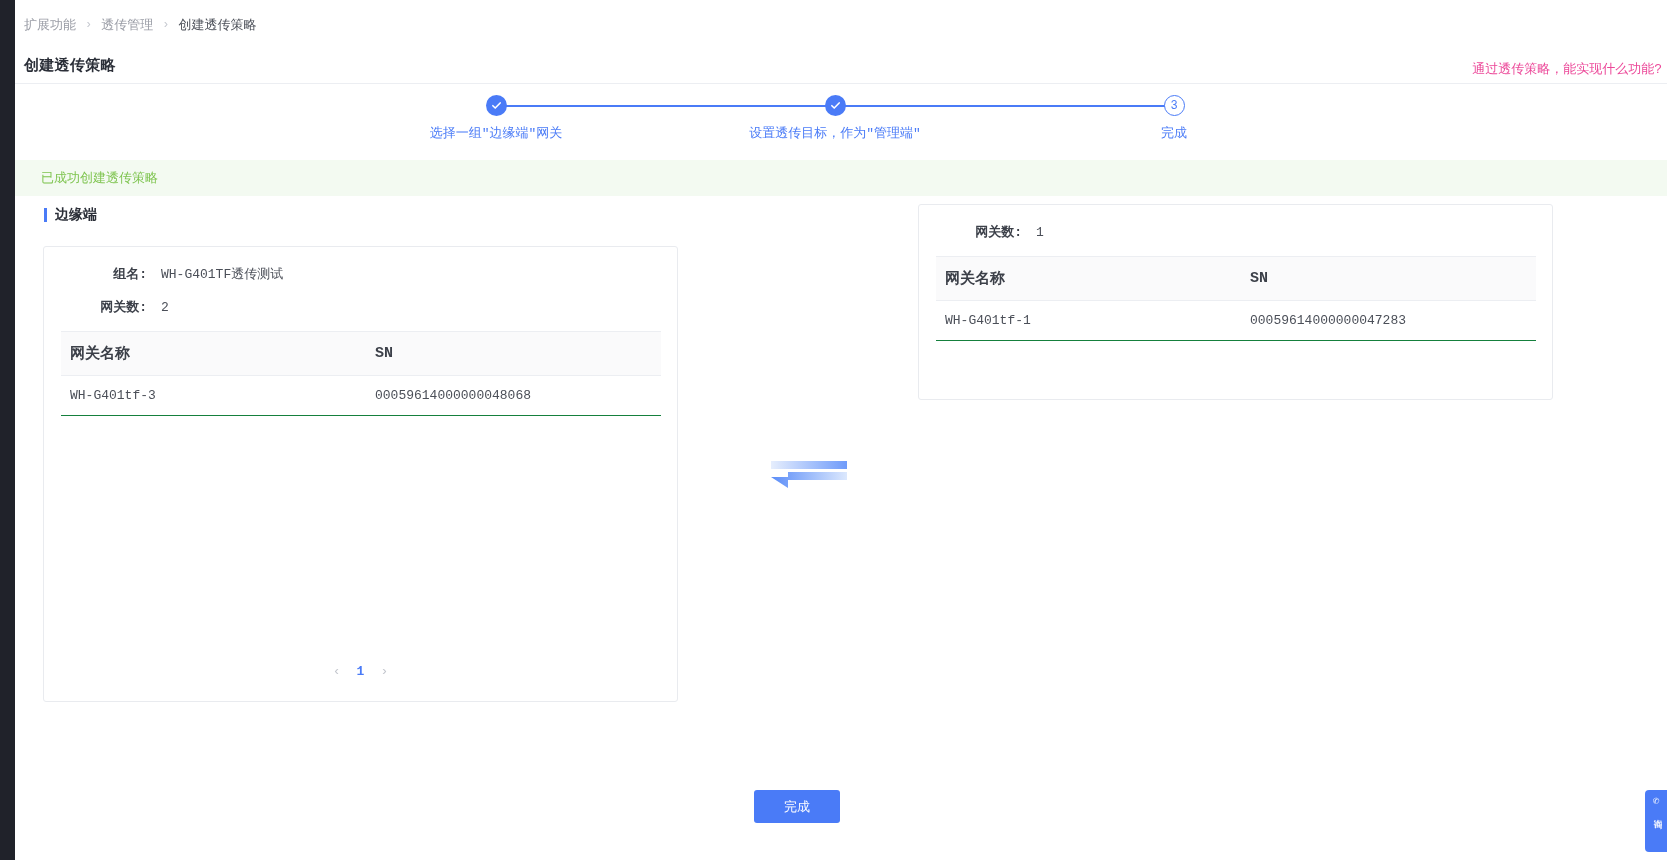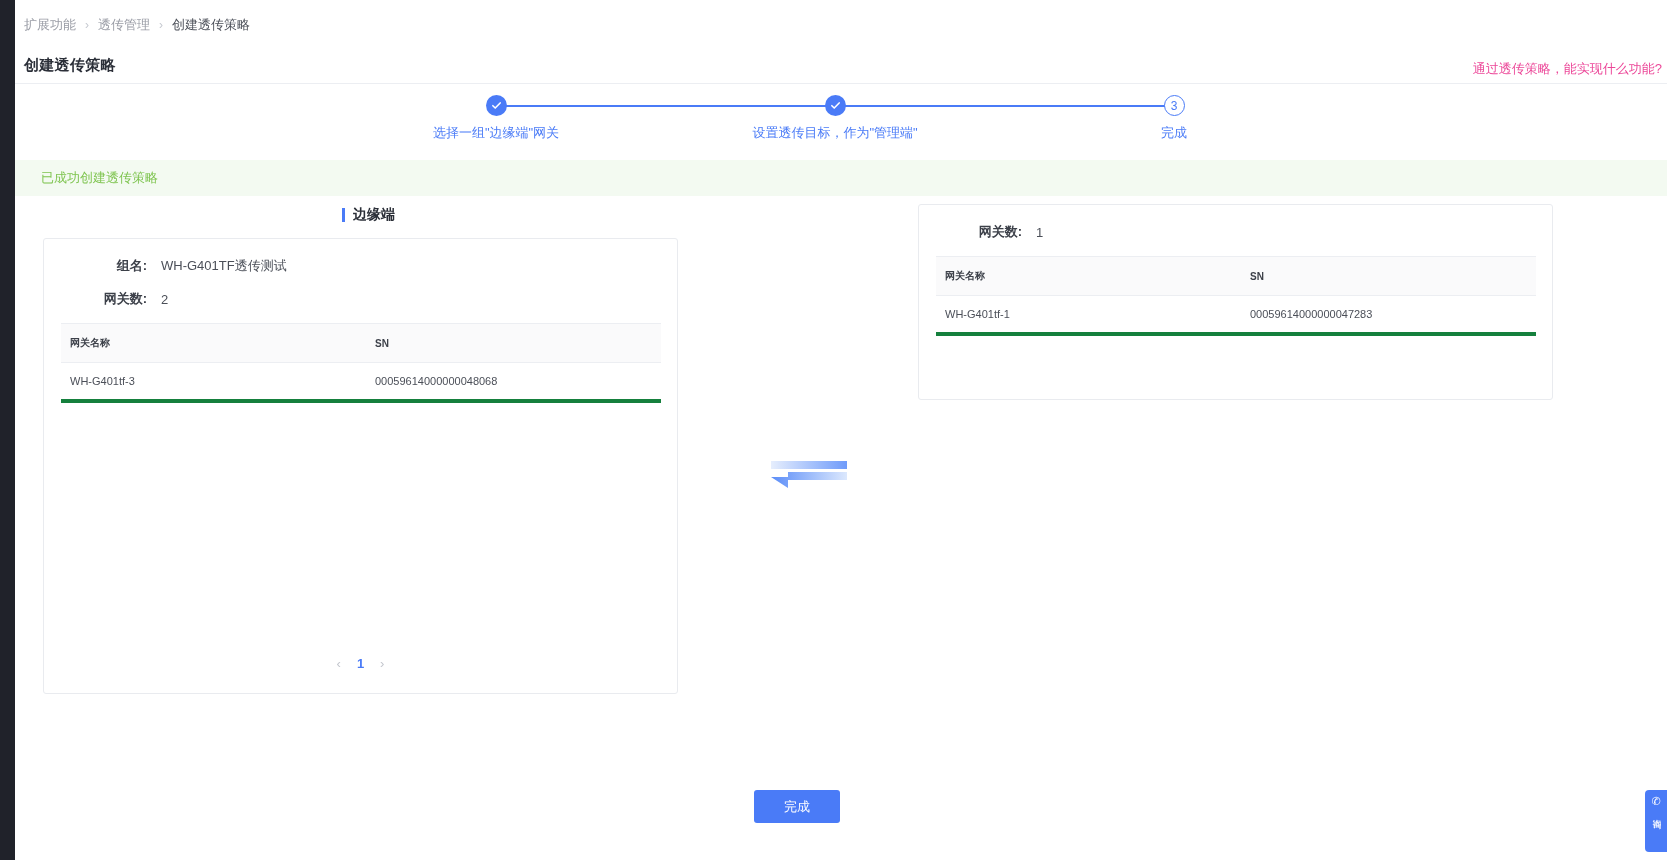--- a/index.html
+++ b/index.html
@@ -20,20 +20,21 @@
   
   .left-edge {
     position: absolute; left: 0; top: 0;
     width: 15px; height: 860px;
     background: #20222a;
   }
   .page {
     position: absolute; left: 15px; top: 0;
     width: 1652px; height: 860px;
     background: #ffffff;
+    font-family: Liberation Mono, monospace;
   }
 
   
   .breadcrumb {
     position: absolute; left: 9px; top: 16px;
     display: flex; align-items: center;
     font-size: 13px; color: #999ba3;
     white-space: nowrap;
   }
   .breadcrumb .crumb { color: #9a9da6; }
@@ -106,21 +107,21 @@
     font-size: 13px; color: #7ec44f;
   }
 
   
   .col { position: absolute; top: 204px; }
   .col-left  { left: 14px;  width: 664px; }
   .col-right { left: 889px; width: 664px; }
 
   .section-head {
     display: flex; align-items: center;
-    height: 22px; margin-bottom: 12px; justify-content: center;
+    height: 22px; margin-bottom: 20px;
   }
   .section-head .bar {
     width: 3px; height: 14px; background: #4a7bf7;
     margin-right: 8px; margin-left: 15px;
   }
   .section-head .txt {
     font-size: 14px; font-weight: bold; color: #2b2f38;
   }
 
   .card {
@@ -143,29 +144,29 @@
   }
   .kv .v { font-size: 13px; color: #4b4f58; }
 
   table.gw {
     width: 600px; border-collapse: collapse;
     margin-top: 6px;
   }
   table.gw thead th {
     background: #fafafb;
     text-align: left;
-    font-size: 10px; font-weight: bold; color: #3c4049;
+    font-size: 15px; font-weight: bold; color: #3c4049;
     padding: 12px 0 12px 9px;
     border-top: 1px solid #eceef2;
     border-bottom: 1px solid #eceef2;
   }
   table.gw tbody td {
-    font-size: 11px; color: #4b4f58;
+    font-size: 13px; color: #4b4f58;
     padding: 12px 0 12px 9px;
-    border-bottom: 4px solid #15803d;
+    border-bottom: 1px solid #15803d;
   }
   table.gw .c-name { width: 305px; }
 
   .pager {
     position: absolute; left: 0; right: 0; bottom: 22px;
     display: flex; align-items: center; justify-content: center;
     gap: 16px;
   }
   .pager .arrow {
     font-size: 13px; color: #c3c6cd; cursor: pointer;

